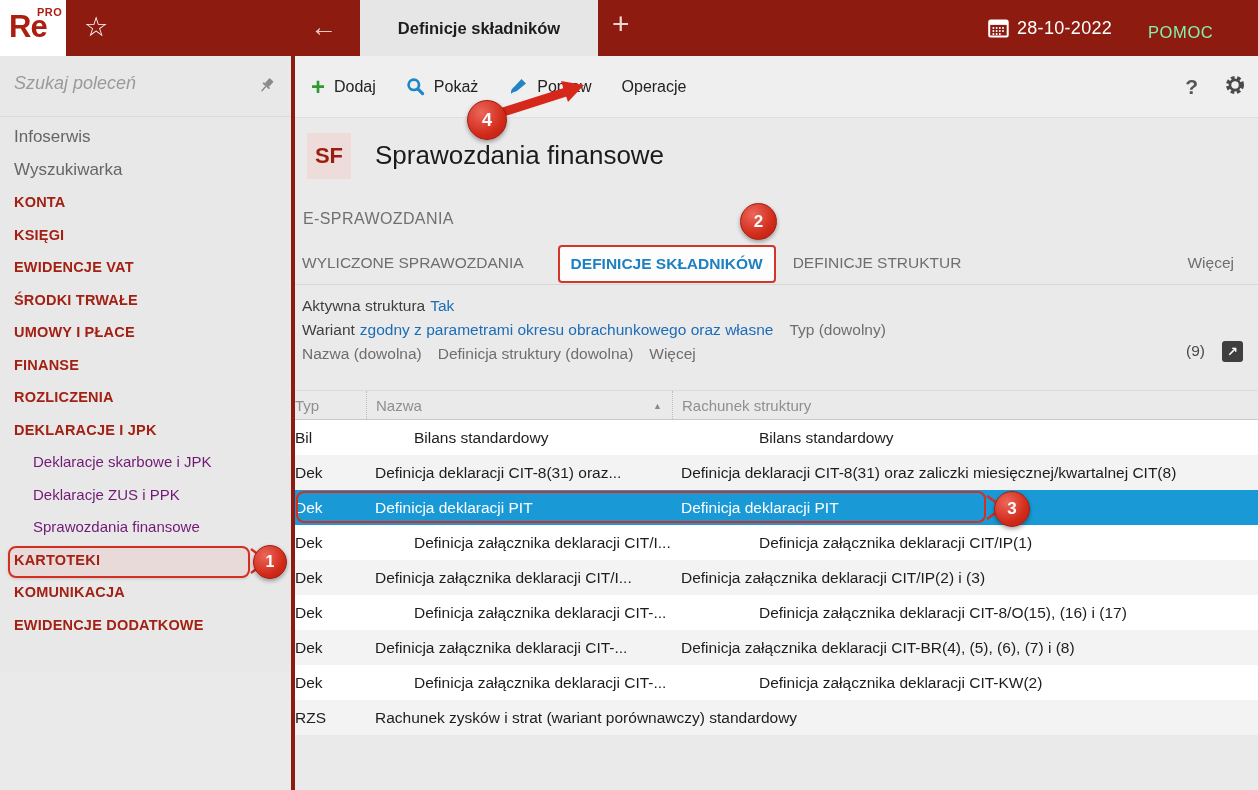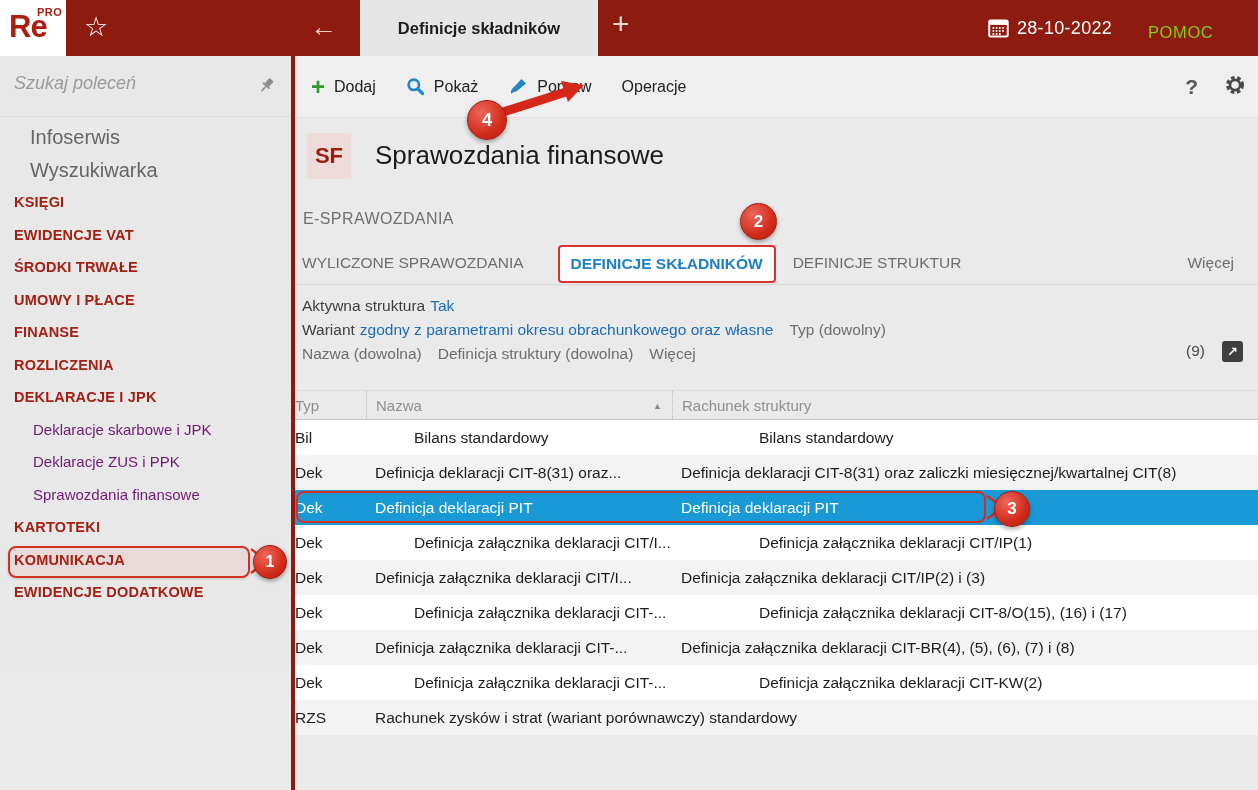--- a/index.html
+++ b/index.html
@@ -14,29 +14,29 @@
   .logo-re{position:absolute;left:9px;top:9px;font-size:31px;font-weight:bold;color:#ad1d10;letter-spacing:-1px;}
   .logo-pro{position:absolute;left:37px;top:6px;font-size:11px;font-weight:bold;color:#ad1d10;letter-spacing:.5px;}
   .tb-star{position:absolute;left:84px;top:11px;font-size:27px;color:#fff;line-height:32px;cursor:pointer;}
   .tb-back{position:absolute;left:310px;top:10px;font-size:27px;color:#ecc9c2;line-height:34px;cursor:pointer;}
   .tb-tab{position:absolute;left:360px;top:0;width:238px;height:56px;background:#e7e6e6;
     display:flex;align-items:center;justify-content:center;font-size:16.5px;font-weight:600;color:#1d1d1d;}
   .tb-new{position:absolute;left:612px;top:7px;font-size:30px;font-weight:200;color:#eedad5;}
   .tb-date{position:absolute;left:988px;top:0;height:56px;display:flex;align-items:center;gap:8px;color:#fff;cursor:pointer;}
   .tb-date .dtxt{font-size:18px;letter-spacing:.3px;}
   .tb-help{position:absolute;left:1148px;top:0;height:64px;display:flex;align-items:center;
-    color:#84cc16;font-size:16.5px;letter-spacing:.6px;cursor:pointer;}
+    color:#86efac;font-size:16.5px;letter-spacing:.6px;cursor:pointer;}
   
   .sidebar{position:absolute;left:0;top:56px;width:291px;height:616px;background:#e9e8e8;}
   .search-row{position:relative;height:60px;border-bottom:1px solid #dddcdc;}
   .search-ph{position:absolute;left:14px;top:17px;font-size:18px;font-style:italic;color:#9a9a9a;}
   .pin{position:absolute;right:16px;top:21px;}
   .menu{padding-top:4px;}
   .mi{height:32.5px;line-height:32.5px;white-space:nowrap;cursor:pointer;}
-  .mi.item{padding-left:30px;font-size:20px;color:#666;}
+  .mi.item{padding-left:14px;font-size:17px;color:#666;}
   .mi.section{padding-left:14px;font-size:14.5px;font-weight:bold;color:#a32114;letter-spacing:.2px;}
   .mi.subitem{padding-left:33px;font-size:15px;color:#701a75;}
   .vsep{position:absolute;left:291px;top:56px;width:4px;height:734px;background:#8e1b10;}
   
   .main{position:absolute;left:295px;top:56px;width:963px;height:734px;background:#ebeaea;}
   .toolbar{position:absolute;left:0;top:0;width:963px;height:62px;background:#f0efef;
     border-bottom:1px solid #e0dede;display:flex;align-items:center;padding-left:16px;box-sizing:border-box;}
   .tbtn{display:flex;align-items:center;gap:9px;margin-right:30px;font-size:16px;color:#222;cursor:pointer;}
   .ic-plus{color:#2f9a2f;font-size:24px;font-weight:900;line-height:20px;}
   .tb-right{margin-left:auto;display:flex;align-items:center;gap:26px;padding-right:12px;}
@@ -127,20 +127,21 @@
           <rect x="5.4" y="0.8" width="5.2" height="6.8" rx="1"></rect>
           <rect x="3.8" y="7.4" width="8.4" height="1.7" rx="0.8"></rect>
           <rect x="7.4" y="8.9" width="1.3" height="6.2" rx="0.6"></rect>
         </g>
       </svg>
     </span>
   </div>
   <div class="menu">
       <div class="mi item">Infoserwis</div>
       <div class="mi item">Wyszukiwarka</div>
+      <div class="mi section">KONTA</div>
       <div class="mi section">KSIĘGI</div>
       <div class="mi section">EWIDENCJE VAT</div>
       <div class="mi section">ŚRODKI TRWAŁE</div>
       <div class="mi section">UMOWY I PŁACE</div>
       <div class="mi section">FINANSE</div>
       <div class="mi section">ROZLICZENIA</div>
       <div class="mi section">DEKLARACJE I JPK</div>
       <div class="mi subitem">Deklaracje skarbowe i JPK</div>
       <div class="mi subitem">Deklaracje ZUS i PPK</div>
       <div class="mi subitem hl">Sprawozdania finansowe</div>

